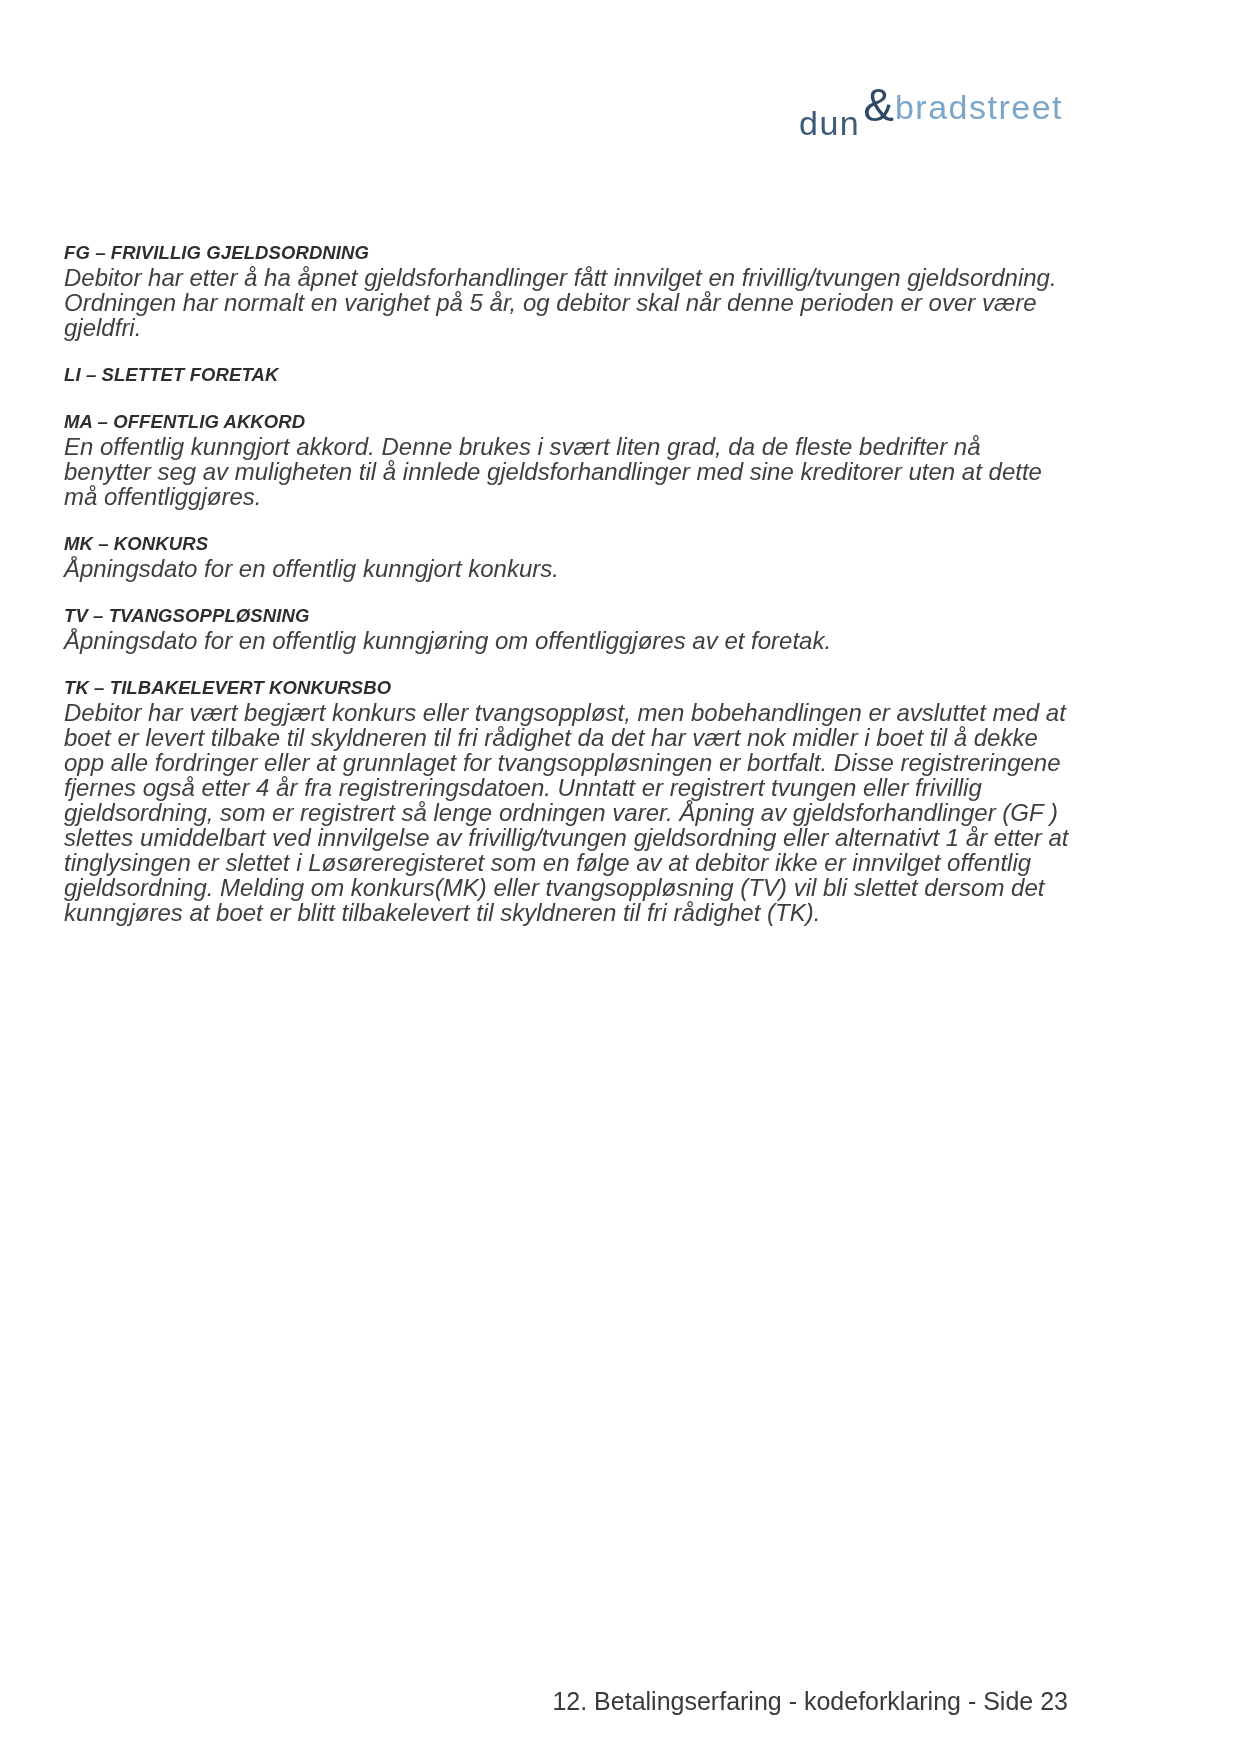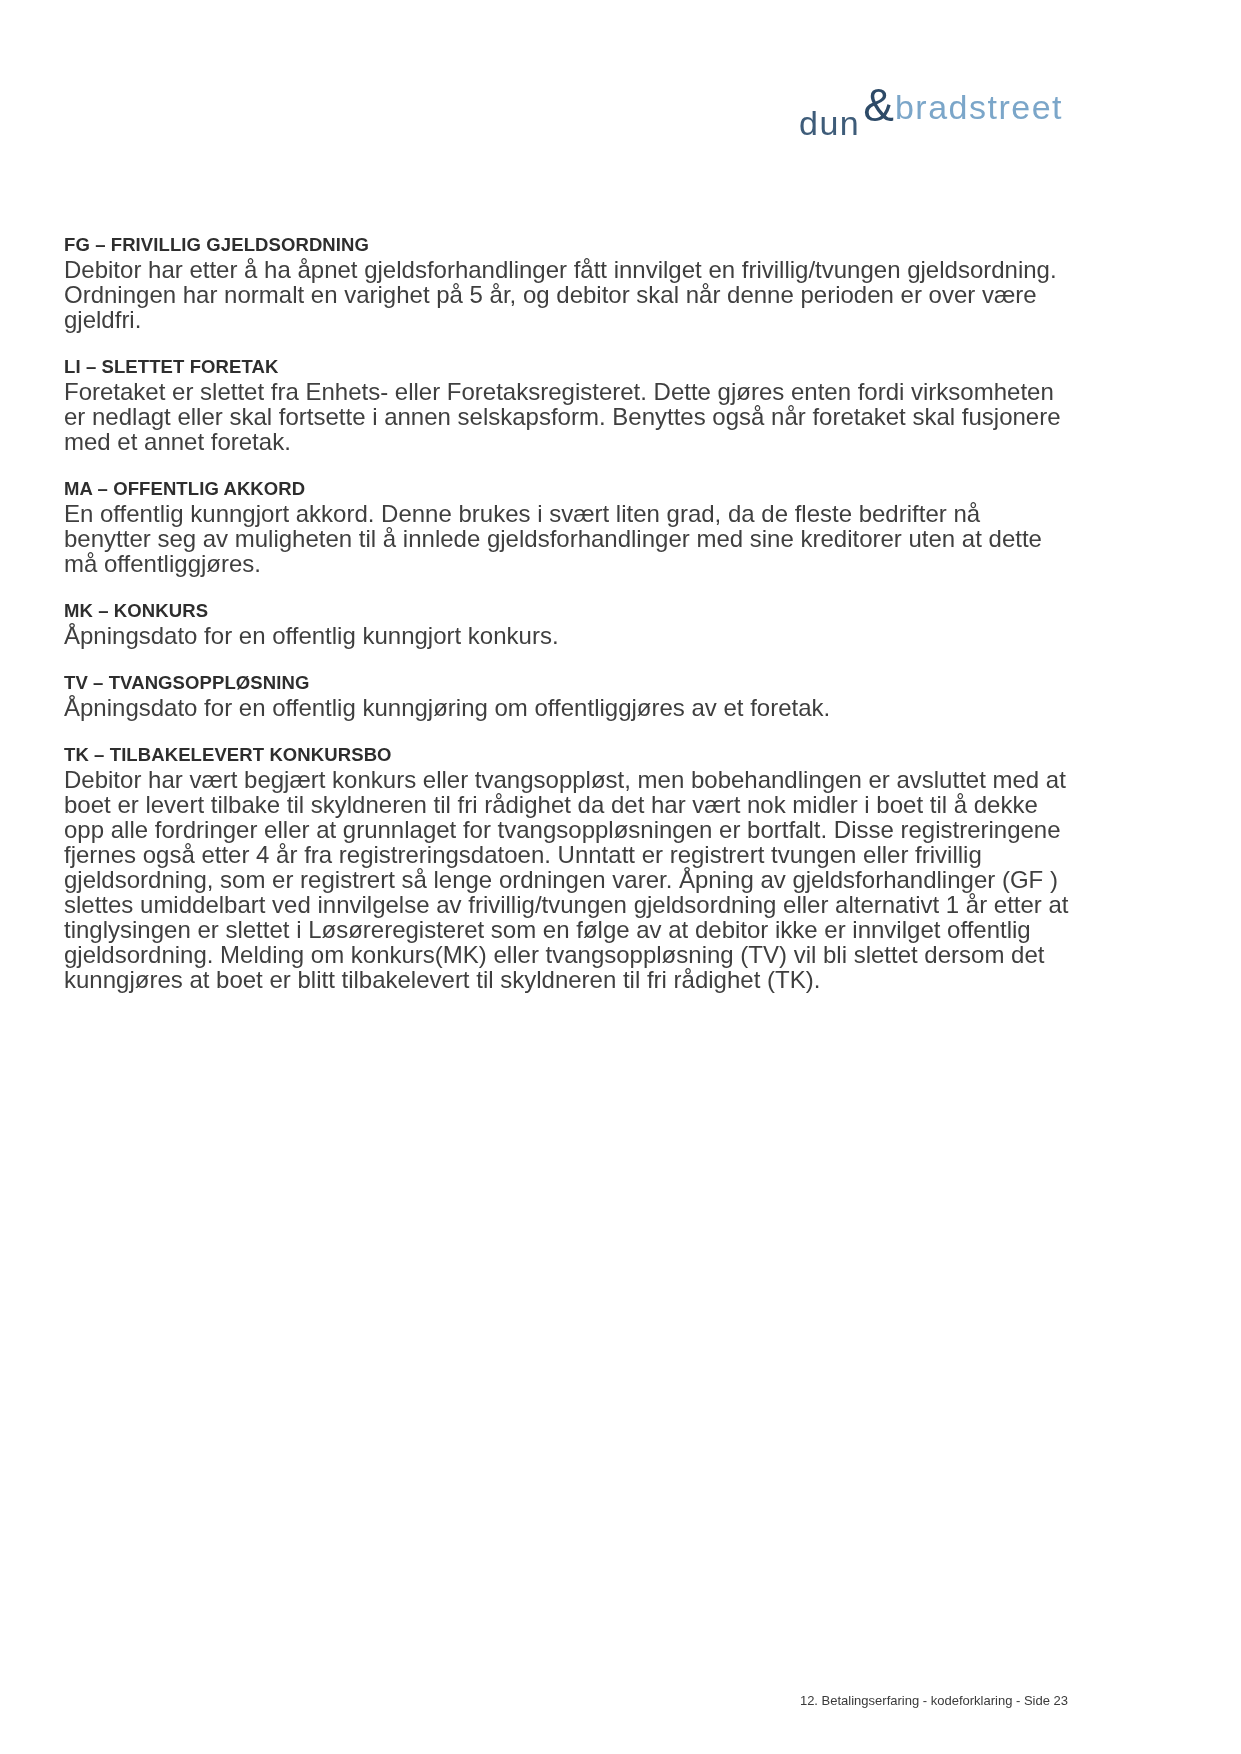--- a/index.html
+++ b/index.html
@@ -33,42 +33,42 @@
     letter-spacing: 0;
   }
 
   
   .content {
     position: absolute;
     left: 64px;
     top: 232px;
     width: 1008px;
   }
-  .code-section { margin: 0 0 22px 0; }
+  .code-section { margin: 8px 0 22px 0; font-style: italic; }
   .code-section h2 {
     margin: 0;
     font-size: 18.5px;
     line-height: 25px;
     font-weight: 700;
     color: #2e2e2e;
     letter-spacing: 0.1px;
   }
   .code-section p {
     margin: 0;
     font-size: 24px;
     line-height: 25px;
     color: #3f3f3f;
   }
 
   
   .footer {
     position: absolute;
     right: 173px;
     bottom: 42px;
-    font-size: 13px;
+    font-size: 25px;
     line-height: 22px;
     color: #3a3a3a;
     text-align: right;
   }
 </style>
 </head>
 <body>
 
 <div class="page">
 
@@ -80,21 +80,20 @@
 
   <div class="content">
 
     <section class="code-section">
       <h2>FG – FRIVILLIG GJELDSORDNING</h2>
       <p>Debitor har etter å ha åpnet gjeldsforhandlinger fått innvilget en frivillig/tvungen gjeldsordning. Ordningen har normalt en varighet på 5 år, og debitor skal når denne perioden er over være gjeldfri.</p>
     </section>
 
     <section class="code-section">
       <h2>LI – SLETTET FORETAK</h2>
-      <p>Foretaket er slettet fra Enhets- eller Foretaksregisteret. Dette gjøres enten fordi virksomheten er nedlagt eller skal fortsette i annen selskapsform. Benyttes også når foretaket skal fusjonere med et annet foretak.</p>
     </section>
 
     <section class="code-section">
       <h2>MA – OFFENTLIG AKKORD</h2>
       <p>En offentlig kunngjort akkord. Denne brukes i svært liten grad, da de fleste bedrifter nå benytter seg av muligheten til å innlede gjeldsforhandlinger med sine kreditorer uten at dette må offentliggjøres.</p>
     </section>
 
     <section class="code-section">
       <h2>MK – KONKURS</h2>
       <p>Åpningsdato for en offentlig kunngjort konkurs.</p>

